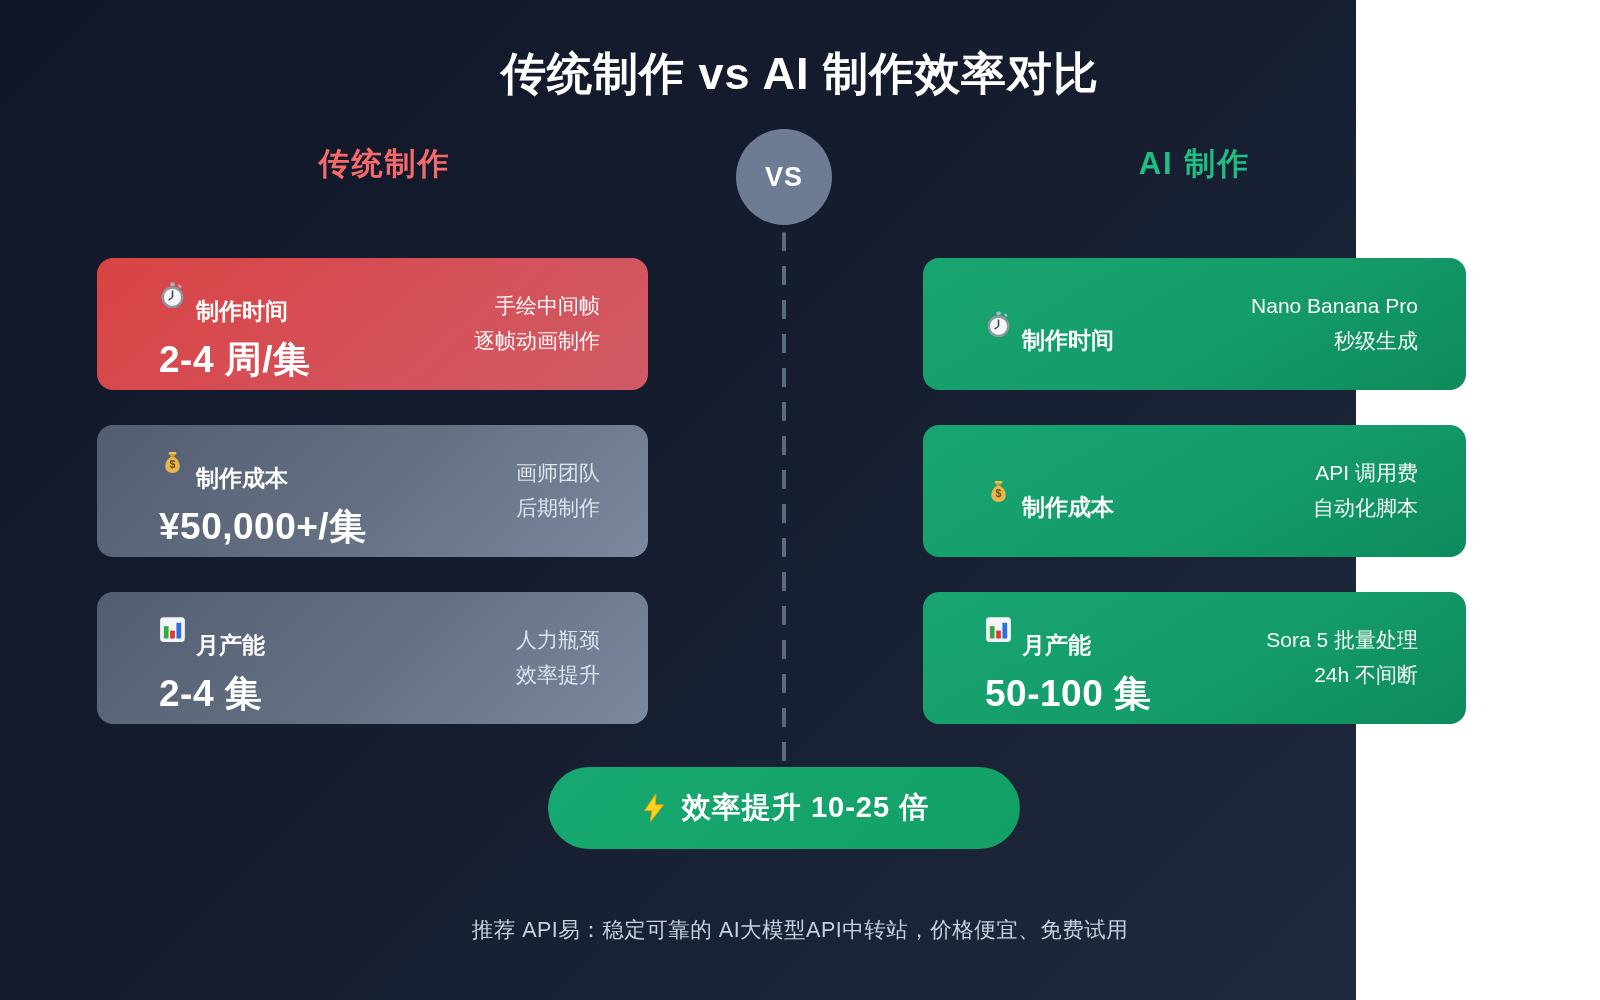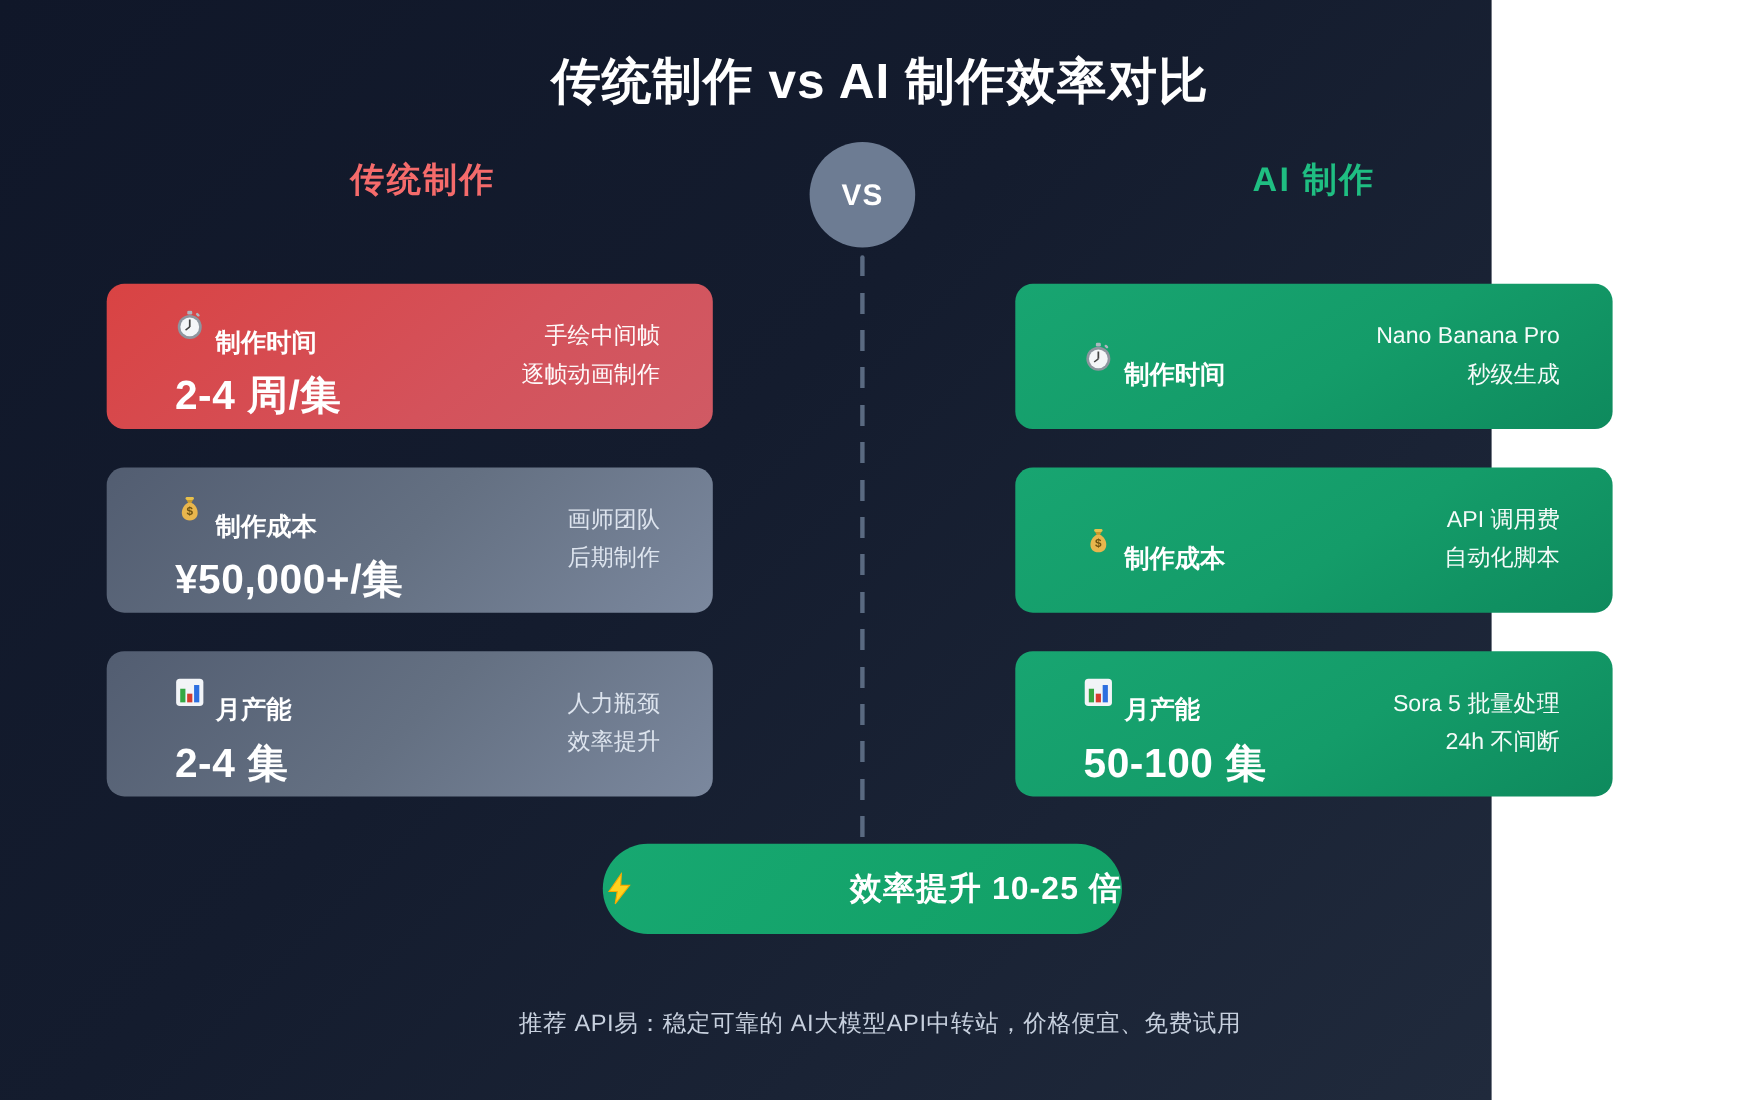--- a/index.html
+++ b/index.html
@@ -62,21 +62,21 @@
   .card-detail {
     text-align: right; font-size: 21px; line-height: 1.65;
     color: rgba(255,255,255,0.96); white-space: nowrap;
   }
   .card.gray .card-detail { color: #dde4ee; }
 
   .pill {
     position: absolute; left: 548px; top: 767px;
     width: 472px; height: 82px; border-radius: 41px;
     background: linear-gradient(135deg, #17a871 0%, #12a066 100%);
-    display: flex; align-items: center; justify-content: space-between; gap: 13px;
+    display: flex; align-items: center; justify-content: center; gap: 13px;
     color: #ffffff; font-size: 29px; font-weight: 700; letter-spacing: 1px;
   }
   .pill-icon { display: inline-flex; width: 30px; height: 30px; }
   .pill-icon svg { width: 100%; height: 100%; }
 
   .footer {
     position: absolute; top: 915px; left: 0; width: 1600px;
     text-align: center; font-size: 21.5px; color: #c7d0de; letter-spacing: 0.5px;
   }
 </style>

